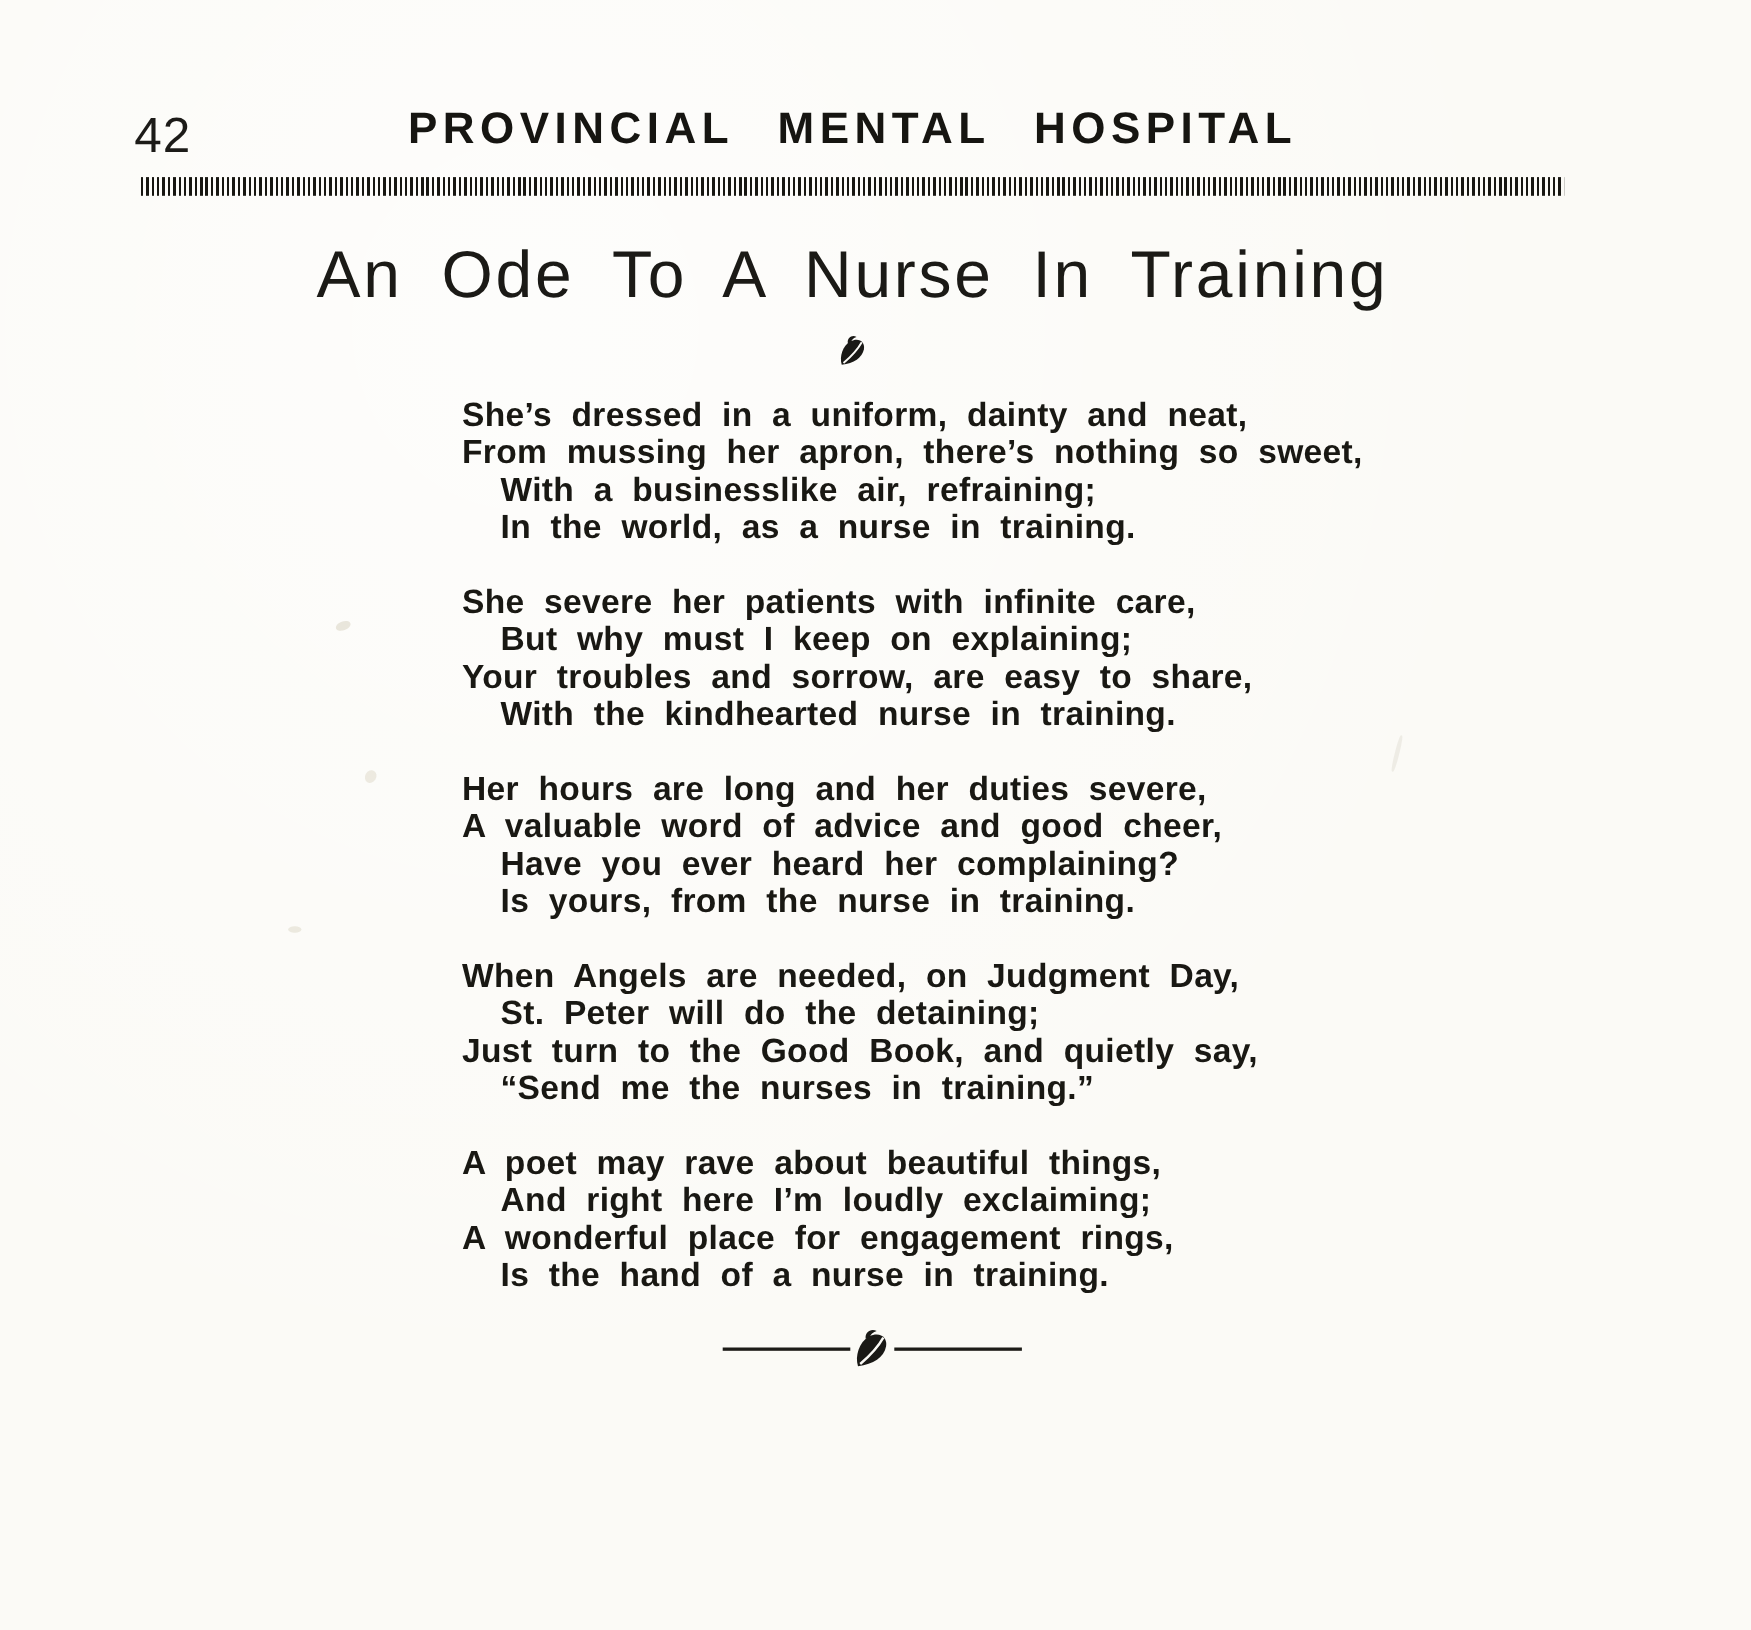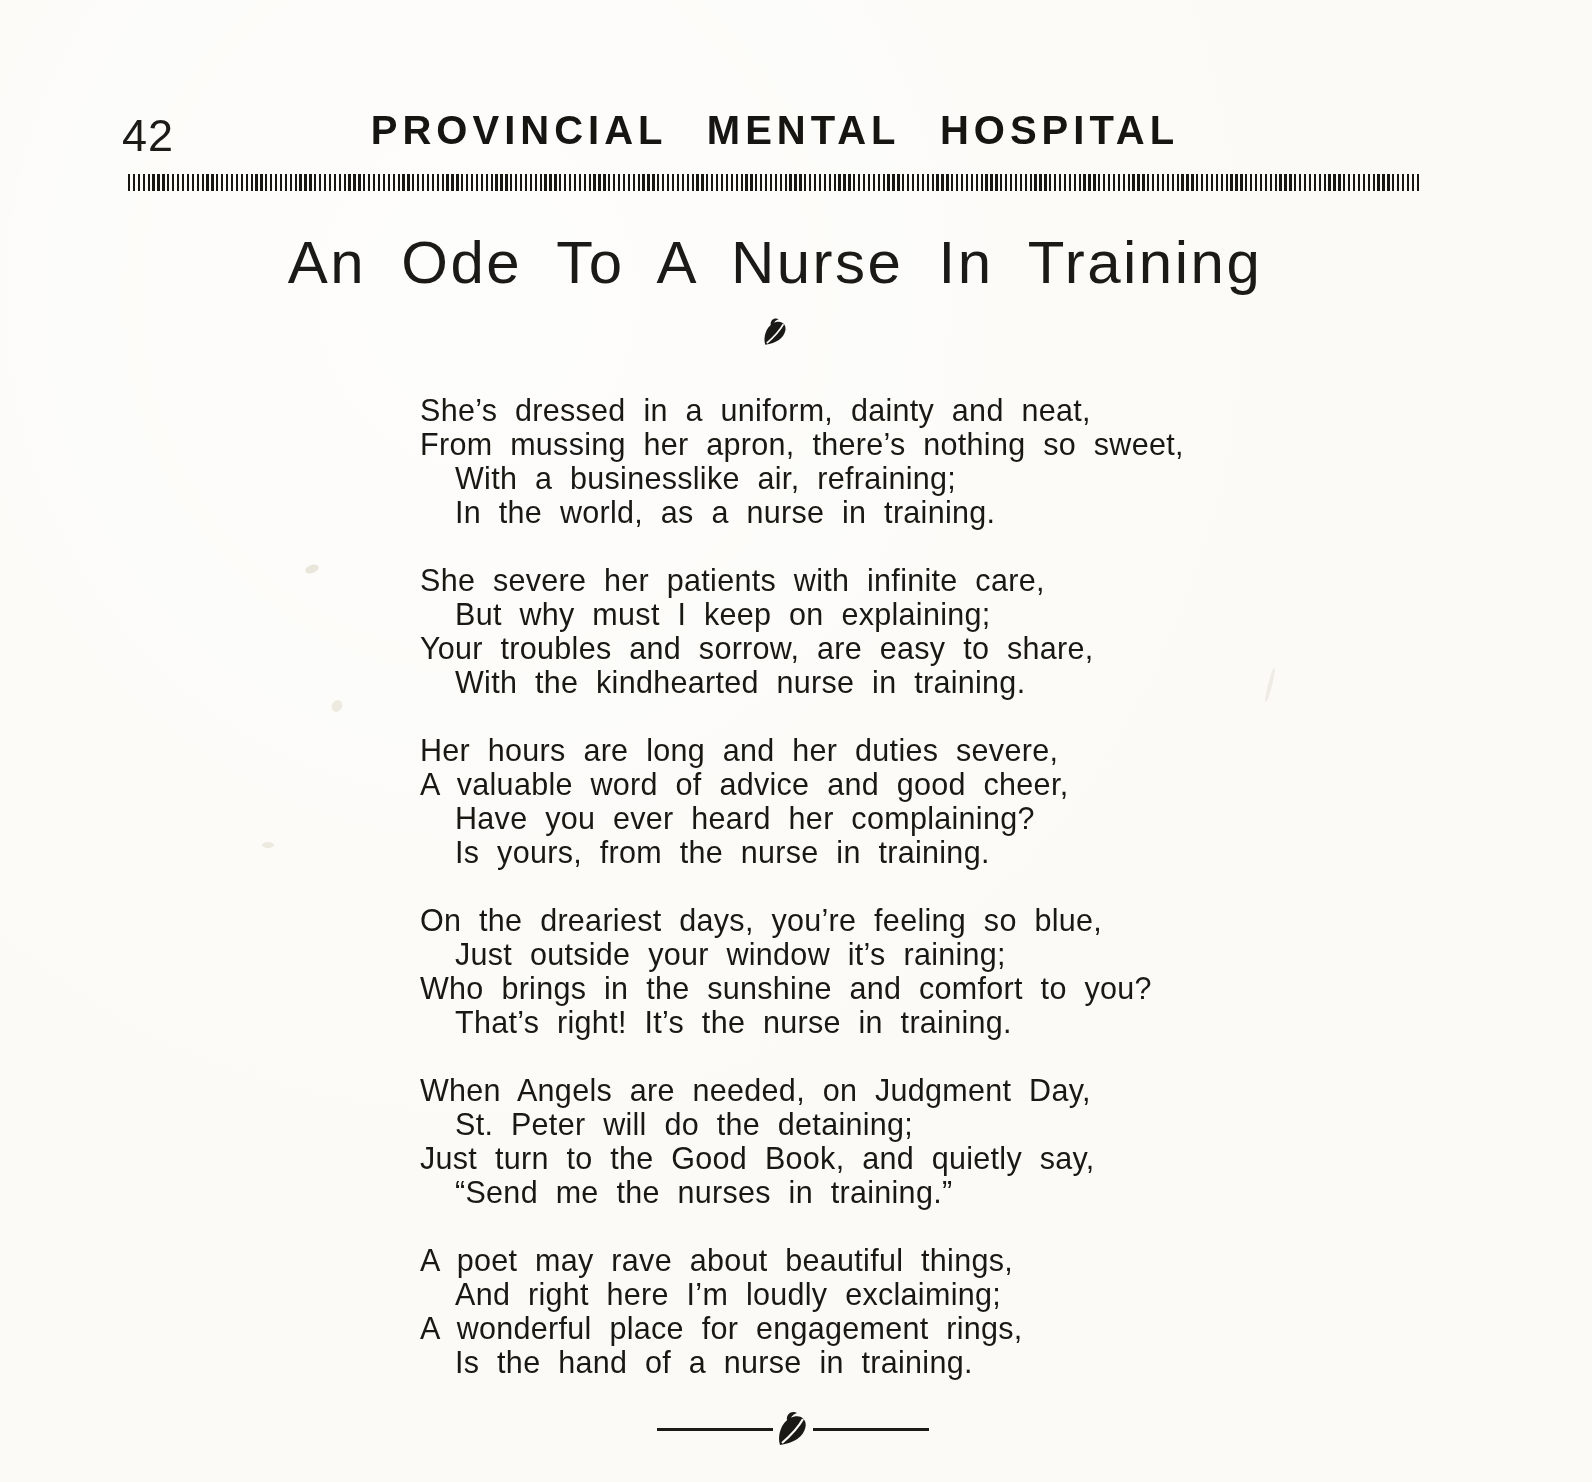--- a/index.html
+++ b/index.html
@@ -21,21 +21,20 @@
     position: relative;
     margin-left: 128px;
     width: 1294px;
   }
 
   
   .header {
     position: relative;
     padding-top: 94px;
     height: 146px;
-    margin-top: 13px;
   }
   .page-number {
     position: absolute;
     left: -6px;
     bottom: 0;
     font-size: 45px;
     line-height: 46px;
     letter-spacing: 1px;
     color: #1c1b18;
   }
@@ -74,27 +73,28 @@
   }
   .ornament {
     margin-top: 22px;
     text-align: center;
     height: 32px;
   }
   .ornament svg { display: inline-block; }
 
   
   .poem {
-    margin-top: 44px;
+    margin-top: 24px;
     margin-left: 292px;
     font-size: 30.5px;
     line-height: 34px;
     letter-spacing: 0.3px;
     word-spacing: 9px;
     color: #191813;
+    font-weight: bold;
   }
   .stanza + .stanza { margin-top: 34px; }
   .line { white-space: nowrap; }
   .line.indent { padding-left: 35px; }
 
   
   .divider {
     margin-top: 30px;
     margin-left: 36px; 
     display: flex;
@@ -159,26 +159,20 @@
           <p class="line indent">With the kindhearted nurse in training.</p>
         </div>
 
         <div class="stanza">
           <p class="line">Her hours are long and her duties severe,</p>
           <p class="line">A valuable word of advice and good cheer,</p>
           <p class="line indent">Have you ever heard her complaining?</p>
           <p class="line indent">Is yours, from the nurse in training.</p>
         </div>
 
-        <div class="stanza">
-          <p class="line">On the dreariest days, you’re feeling so blue,</p>
-          <p class="line indent">Just outside your window it’s raining;</p>
-          <p class="line">Who brings in the sunshine and comfort to you?</p>
-          <p class="line indent">That’s right! It’s the nurse in training.</p>
-        </div>
 
         <div class="stanza">
           <p class="line">When Angels are needed, on Judgment Day,</p>
           <p class="line indent">St. Peter will do the detaining;</p>
           <p class="line">Just turn to the Good Book, and quietly say,</p>
           <p class="line indent">“Send me the nurses in training.”</p>
         </div>
 
         <div class="stanza">
           <p class="line">A poet may rave about beautiful things,</p>

